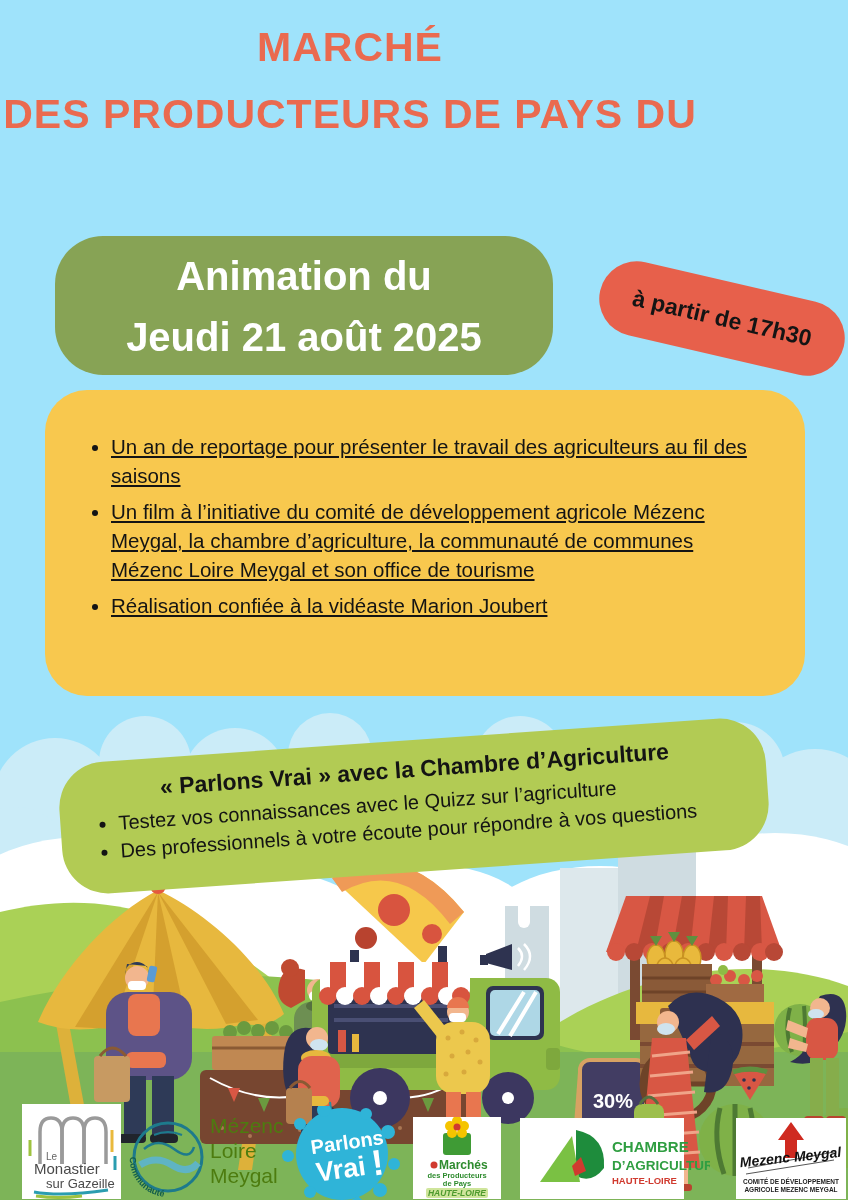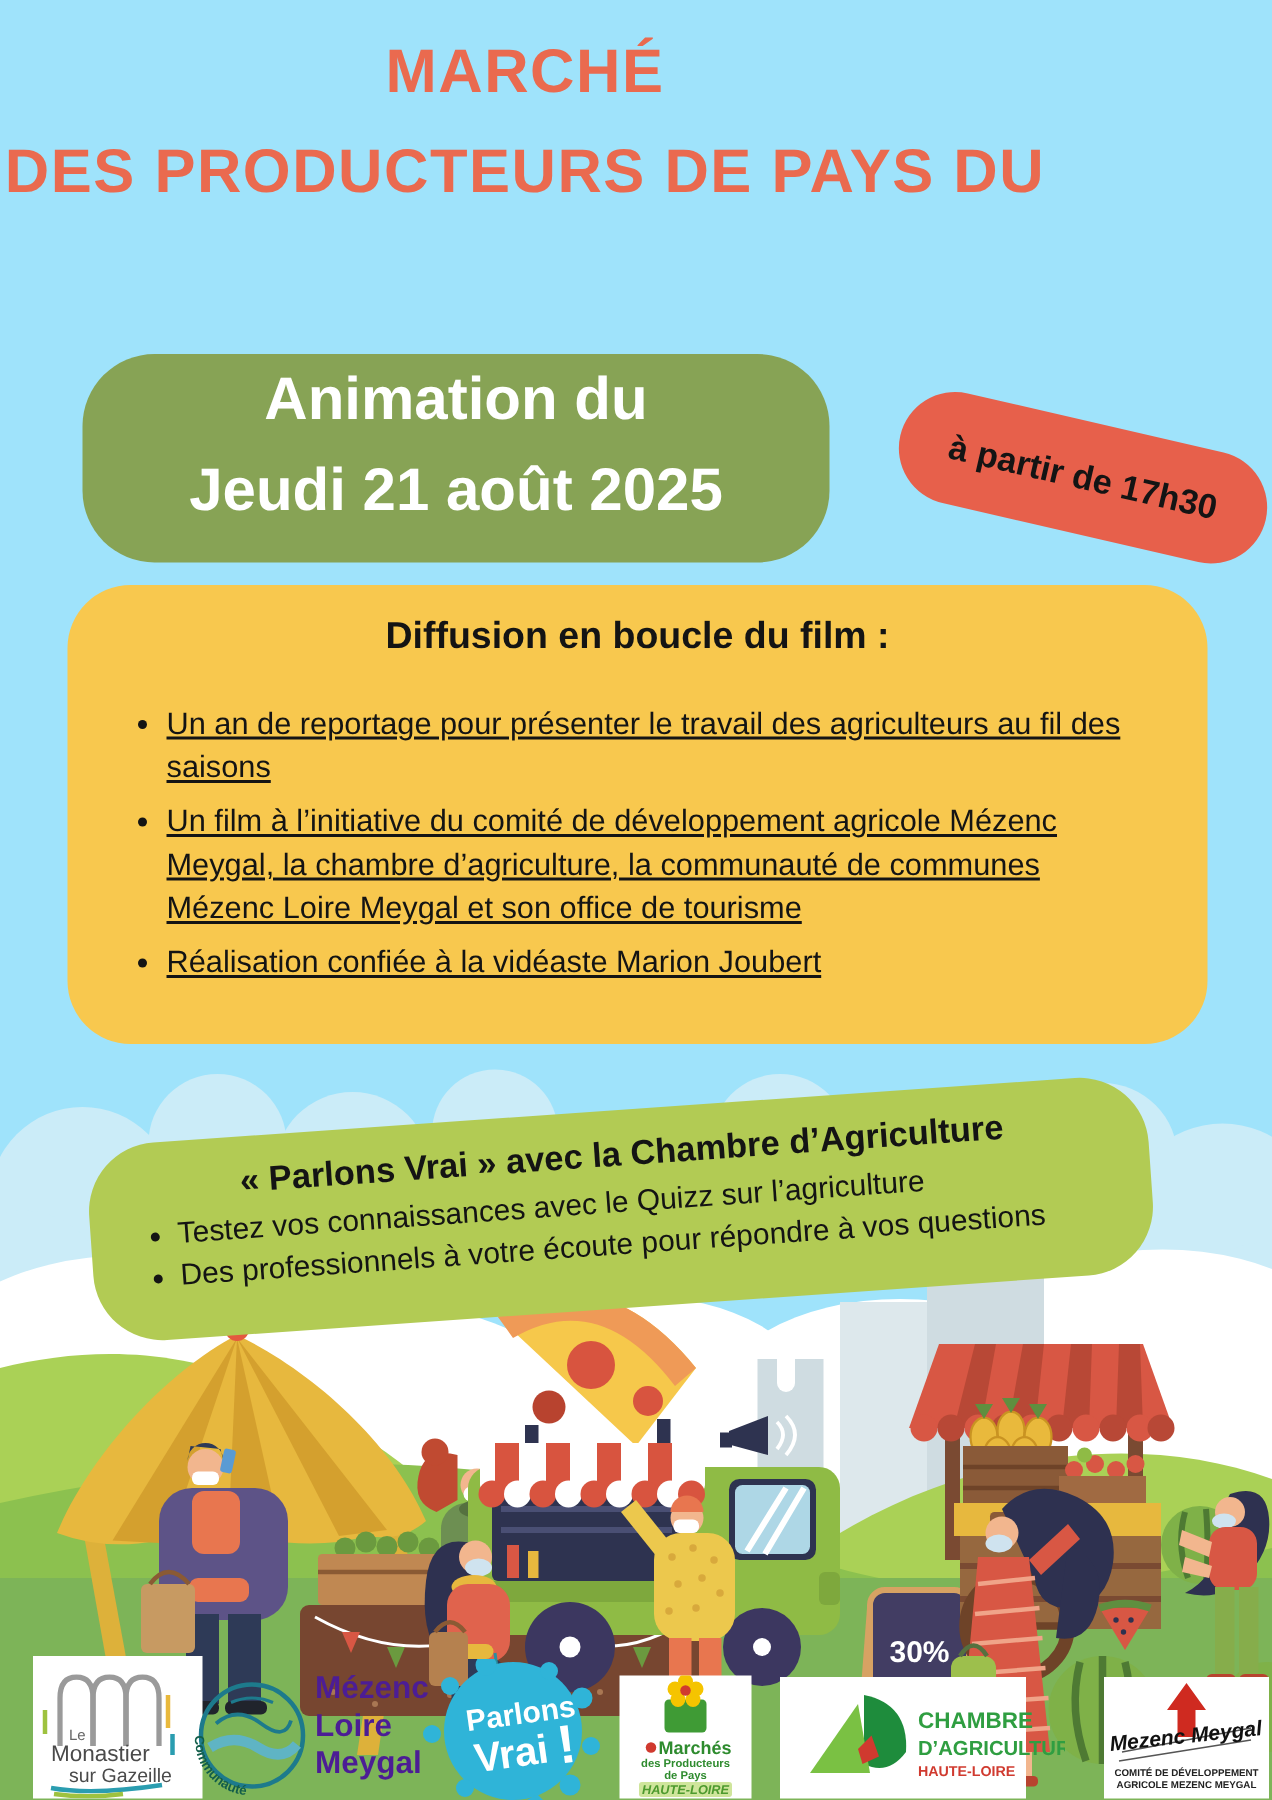--- a/index.html
+++ b/index.html
@@ -5,21 +5,21 @@
   html,body{margin:0;padding:0;}
   body{width:848px;height:1200px;position:relative;overflow:hidden;
        background:#9fe3fb;font-family:"Liberation Sans",sans-serif;}
   .abs{position:absolute;}
   
   .poster-title{top:14px;left:0;width:700px;text-align:center;z-index:3;
     color:#ea6a4f;font-weight:bold;font-size:41px;line-height:67px;letter-spacing:1px;}
   
   .event-pill{left:55px;top:236px;width:498px;height:139px;background:#87a355;
     border-radius:48px;z-index:3;color:#fff;text-align:center;font-weight:bold;
-    font-size:40px;line-height:61px;box-sizing:border-box;}
+    font-size:40px;line-height:61px;padding-top:10px;box-sizing:border-box;}
   
   .time-badge{left:597px;top:281px;width:250px;height:75px;background:#e7604b;
     border-radius:40px;transform:rotate(13deg);z-index:3;display:flex;
     align-items:center;justify-content:center;color:#141414;font-weight:bold;font-size:23px;}
   
   .film-card{left:45px;top:390px;width:760px;height:306px;background:#f8c84e;
     border-radius:42px;z-index:3;box-sizing:border-box;padding:16px 36px 0 36px;color:#141414;}
   .film-card .t1,.film-card .t2{text-align:center;font-weight:bold;font-size:25px;line-height:36px;}
   .film-card ul{margin:26px 0 0 0;padding:0 0 0 30px;font-size:20.5px;line-height:29px;text-decoration:underline;}
   .film-card li{margin-bottom:7px;}
@@ -27,42 +27,41 @@
   .quiz-card{left:60px;top:740px;width:708px;height:132px;background:#b2cb54;
     border-radius:46px;transform:rotate(-4deg);z-index:5;box-sizing:border-box;
     padding:14px 28px 0 34px;color:#141414;}
   .quiz-card .qt{text-align:center;font-weight:bold;font-size:23px;line-height:30px;}
   .quiz-card ul{margin:4px 0 0 0;padding:0 0 0 24px;font-size:20px;line-height:28px;}
   
   .market-illustration{left:0;top:700px;width:848px;height:500px;z-index:1;}
   
   .logo{z-index:10;}
   .logo-box{background:#fff;}
-  .mlm-text{font-weight:bold;font-size:21px;line-height:25px;color:#4c1d95;}
+  .mlm-text{font-weight:normal;font-size:21px;line-height:25px;color:#4d7c0f;}
   text{font-family:"Liberation Sans",sans-serif;}
 </style>
 </head>
 <body>
 
 <div class="abs poster-title">
   <div>MARCHÉ</div>
   <div>DES PRODUCTEURS DE PAYS DU</div>
 </div>
 
 <div class="abs event-pill">
   <div>Animation du</div>
   <div>Jeudi 21 août 2025</div>
 </div>
 
 <div class="abs time-badge">
   <span>à partir de 17h30</span>
 </div>
 
 <div class="abs film-card">
-  <div class="t1">Diffusion en boucle du film :</div>
   <ul>
     <li>Un an de reportage pour présenter le travail des agriculteurs au fil des saisons</li>
     <li>Un film à l’initiative du comité de développement agricole Mézenc Meygal, la chambre d’agriculture, la communauté de communes Mézenc Loire Meygal et son office de tourisme</li>
     <li>Réalisation confiée à la vidéaste Marion Joubert</li>
   </ul>
 </div>
 
 <div class="abs quiz-card">
   <div class="qt">« Parlons Vrai » avec la Chambre d’Agriculture</div>
   <ul>
@@ -403,21 +402,21 @@
     <rect x="806" y="318" width="32" height="42" rx="11" fill="#d85744"></rect>
     <polygon points="808,328 788,320 786,330 806,338" fill="#f2b68e"></polygon>
     <polygon points="808,344 790,338 788,348 806,352" fill="#f2b68e"></polygon>
     <rect x="810" y="358" width="13" height="62" fill="#86ad4b"></rect>
     <rect x="826" y="358" width="13" height="62" fill="#86ad4b"></rect>
     <rect x="804" y="416" width="20" height="8" rx="4" fill="#b8432f"></rect>
     <rect x="826" y="416" width="20" height="8" rx="4" fill="#b8432f"></rect>
   </g>
 </svg>
 
-<div class="abs logo logo-box" style="left:22px;top:1104px;width:113px;height:95px;">
+<div class="abs logo logo-box" style="left:22px;top:1104px;width:99px;height:95px;">
   <svg width="99" height="95" viewBox="0 0 99 95">
     <g fill="none" stroke="#9a9a9a" stroke-width="3.5">
       <path d="M18,60 V28 Q18,14 29,14 Q40,14 40,28 V60"></path>
       <path d="M40,60 V28 Q40,14 51,14 Q62,14 62,28 V60"></path>
       <path d="M62,60 V28 Q62,14 73,14 Q84,14 84,28 V60"></path>
     </g>
     <line x1="90" y1="26" x2="90" y2="48" stroke="#e9b93c" stroke-width="3"></line>
     <line x1="93" y1="52" x2="93" y2="66" stroke="#2a9db0" stroke-width="3"></line>
     <line x1="8" y1="36" x2="8" y2="52" stroke="#9ec23f" stroke-width="3"></line>
     <text x="24" y="56" font-size="10" fill="#666">Le</text>

